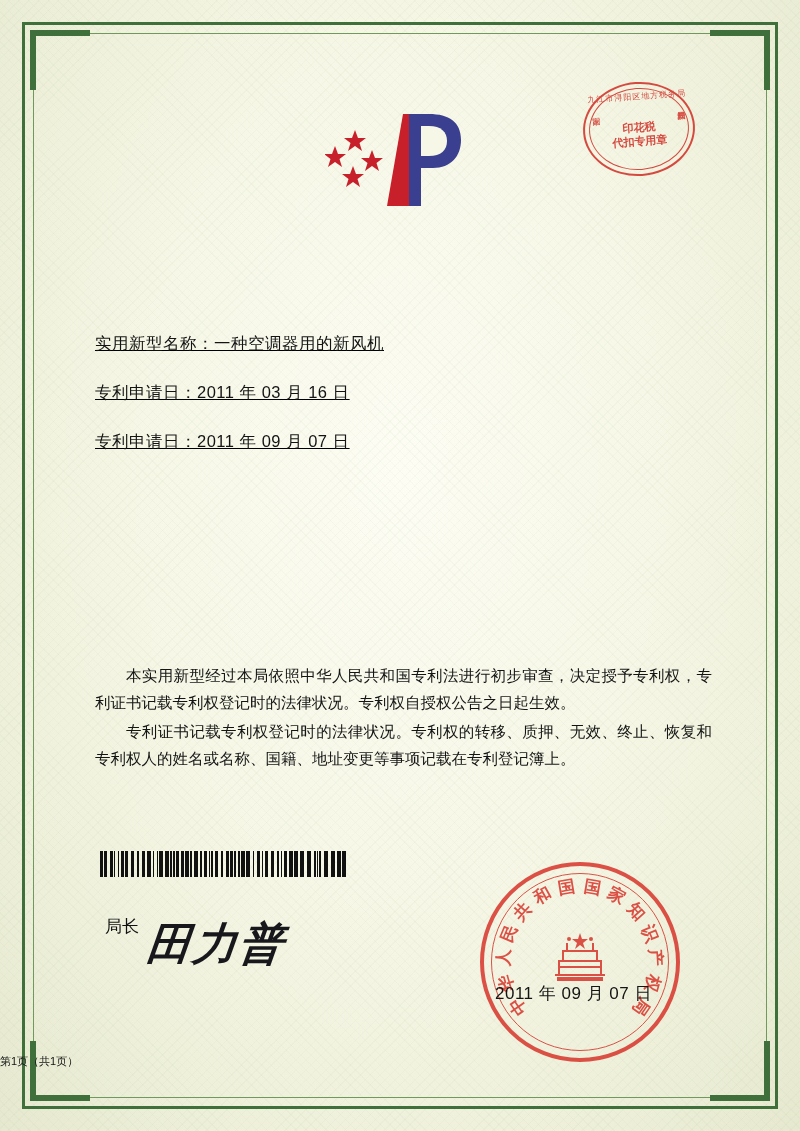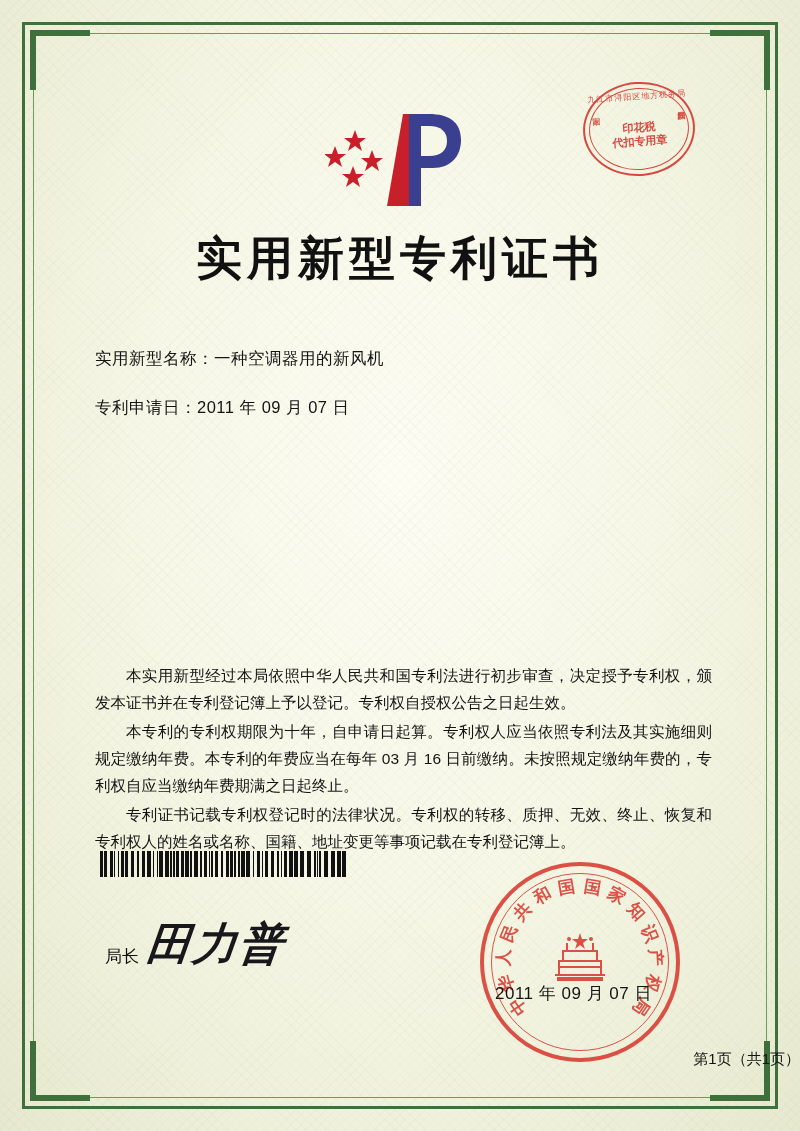--- a/index.html
+++ b/index.html
@@ -132,22 +132,23 @@
     font-family: "DejaVu Serif", "Liberation Serif", serif;
     font-weight: bold;
     font-size: 46px;
     letter-spacing: 5px;
     color: #111;
   }
 
   .fields {
     position: absolute;
     left: 95px;
-    top: 348px;
+    top: 333px;
     right: 95px;
+    text-decoration: underline;
   }
   .field {
     font-size: 16.5px;
     color: #141414;
     margin-bottom: 27px;
     letter-spacing: 0.5px;
     white-space: nowrap;
   }
   .field .lbl { display: inline; }
   .field .val { display: inline; }
@@ -180,21 +181,21 @@
     height: 26px;
     margin-right: 1px;
     vertical-align: top;
   }
 
   .sign-row {
     position: absolute;
     left: 105px;
     top: 915px;
     display: flex;
-    align-items: flex-end;
+    align-items: flex-start;
   }
   .sign-label {
     font-size: 17px;
     color: #111;
     margin-right: 8px;
     padding-bottom: 6px;
   }
   .signature {
     font-family: "DejaVu Serif", "Liberation Serif", serif;
     font-size: 44px;
@@ -245,22 +246,22 @@
     top: 982px;
     font-size: 17px;
     color: #141414;
     letter-spacing: 0.5px;
   }
 
   .page-no {
     position: absolute;
     left: 0; right: 0;
     bottom: 62px;
-    text-align: right;
-    font-size: 15px;
+    text-align: left;
+    font-size: 11px;
     color: #141414;
   }
 </style>
 </head>
 <body>
 
 <div class="page">
   <div class="texture"></div>
 
   <div class="border-outer"></div>
@@ -287,34 +288,35 @@
 
   <div class="stamp-top">
     <div class="ring"></div>
     <div class="arc-text">九江市浔阳区地方税务局</div>
     <div class="side-l">国家</div>
     <div class="side-r">知识产权局</div>
     <div class="c1">印花税</div>
     <div class="c2">代扣专用章</div>
   </div>
 
-  <div class="title">实用新型专利证书</div>
 
   <div class="fields">
     <div class="field">
       <span class="lbl">实用新型名称：</span><span class="val">一种空调器用的新风机</span>
     </div>
     <div class="field">
+      <span class="lbl">专利申请日：</span><span class="val">2011 年 03 月 16 日</span>
+    </div>
+    <div class="field">
       <span class="lbl">专利申请日：</span><span class="val">2011 年 09 月 07 日</span>
     </div>
   </div>
 
   <div class="body-text">
-    <p>本实用新型经过本局依照中华人民共和国专利法进行初步审查，决定授予专利权，颁发本证书并在专利登记簿上予以登记。专利权自授权公告之日起生效。</p>
-    <p>本专利的专利权期限为十年，自申请日起算。专利权人应当依照专利法及其实施细则规定缴纳年费。本专利的年费应当在每年 03 月 16 日前缴纳。未按照规定缴纳年费的，专利权自应当缴纳年费期满之日起终止。</p>
+    <p>本实用新型经过本局依照中华人民共和国专利法进行初步审查，决定授予专利权，专利证书记载专利权登记时的法律状况。专利权自授权公告之日起生效。</p>
     <p>专利证书记载专利权登记时的法律状况。专利权的转移、质押、无效、终止、恢复和专利权人的姓名或名称、国籍、地址变更等事项记载在专利登记簿上。</p>
   </div>
 
   <div class="barcode"><i style="width: 3px; margin-right: 1px;"></i><i style="width: 3px; margin-right: 3px;"></i><i style="width: 3px; margin-right: 1px;"></i><i style="width: 1px; margin-right: 3px;"></i><i style="width: 1px; margin-right: 2px;"></i><i style="width: 3px; margin-right: 1px;"></i><i style="width: 3px; margin-right: 3px;"></i><i style="width: 3px; margin-right: 3px;"></i><i style="width: 2px; margin-right: 3px;"></i><i style="width: 3px; margin-right: 2px;"></i><i style="width: 4px; margin-right: 2px;"></i><i style="width: 1px; margin-right: 3px;"></i><i style="width: 1px; margin-right: 1px;"></i><i style="width: 4px; margin-right: 2px;"></i><i style="width: 4px; margin-right: 1px;"></i><i style="width: 2px; margin-right: 1px;"></i><i style="width: 2px; margin-right: 1px;"></i><i style="width: 3px; margin-right: 2px;"></i><i style="width: 3px; margin-right: 1px;"></i><i style="width: 4px; margin-right: 1px;"></i><i style="width: 2px; margin-right: 2px;"></i><i style="width: 4px; margin-right: 2px;"></i><i style="width: 2px; margin-right: 2px;"></i><i style="width: 3px; margin-right: 2px;"></i><i style="width: 1px; margin-right: 1px;"></i><i style="width: 2px; margin-right: 2px;"></i><i style="width: 3px; margin-right: 3px;"></i><i style="width: 2px; margin-right: 3px;"></i><i style="width: 3px; margin-right: 1px;"></i><i style="width: 3px; margin-right: 1px;"></i><i style="width: 2px; margin-right: 2px;"></i><i style="width: 2px; margin-right: 1px;"></i><i style="width: 4px; margin-right: 1px;"></i><i style="width: 4px; margin-right: 3px;"></i><i style="width: 1px; margin-right: 3px;"></i><i style="width: 3px; margin-right: 2px;"></i><i style="width: 1px; margin-right: 2px;"></i><i style="width: 3px; margin-right: 3px;"></i><i style="width: 3px; margin-right: 3px;"></i><i style="width: 2px; margin-right: 2px;"></i><i style="width: 1px; margin-right: 2px;"></i><i style="width: 3px; margin-right: 2px;"></i><i style="width: 4px; margin-right: 1px;"></i><i style="width: 4px; margin-right: 2px;"></i><i style="width: 4px; margin-right: 3px;"></i><i style="width: 4px; margin-right: 3px;"></i><i style="width: 2px; margin-right: 1px;"></i><i style="width: 1px; margin-right: 1px;"></i><i style="width: 2px; margin-right: 3px;"></i><i style="width: 4px; margin-right: 3px;"></i><i style="width: 4px; margin-right: 2px;"></i><i style="width: 4px; margin-right: 1px;"></i><i style="width: 4px; margin-right: 2px;"></i></div>
 
   <div class="sign-row">
     <div class="sign-label">局长</div>
     <div class="signature">田力普</div>
   </div>
 

